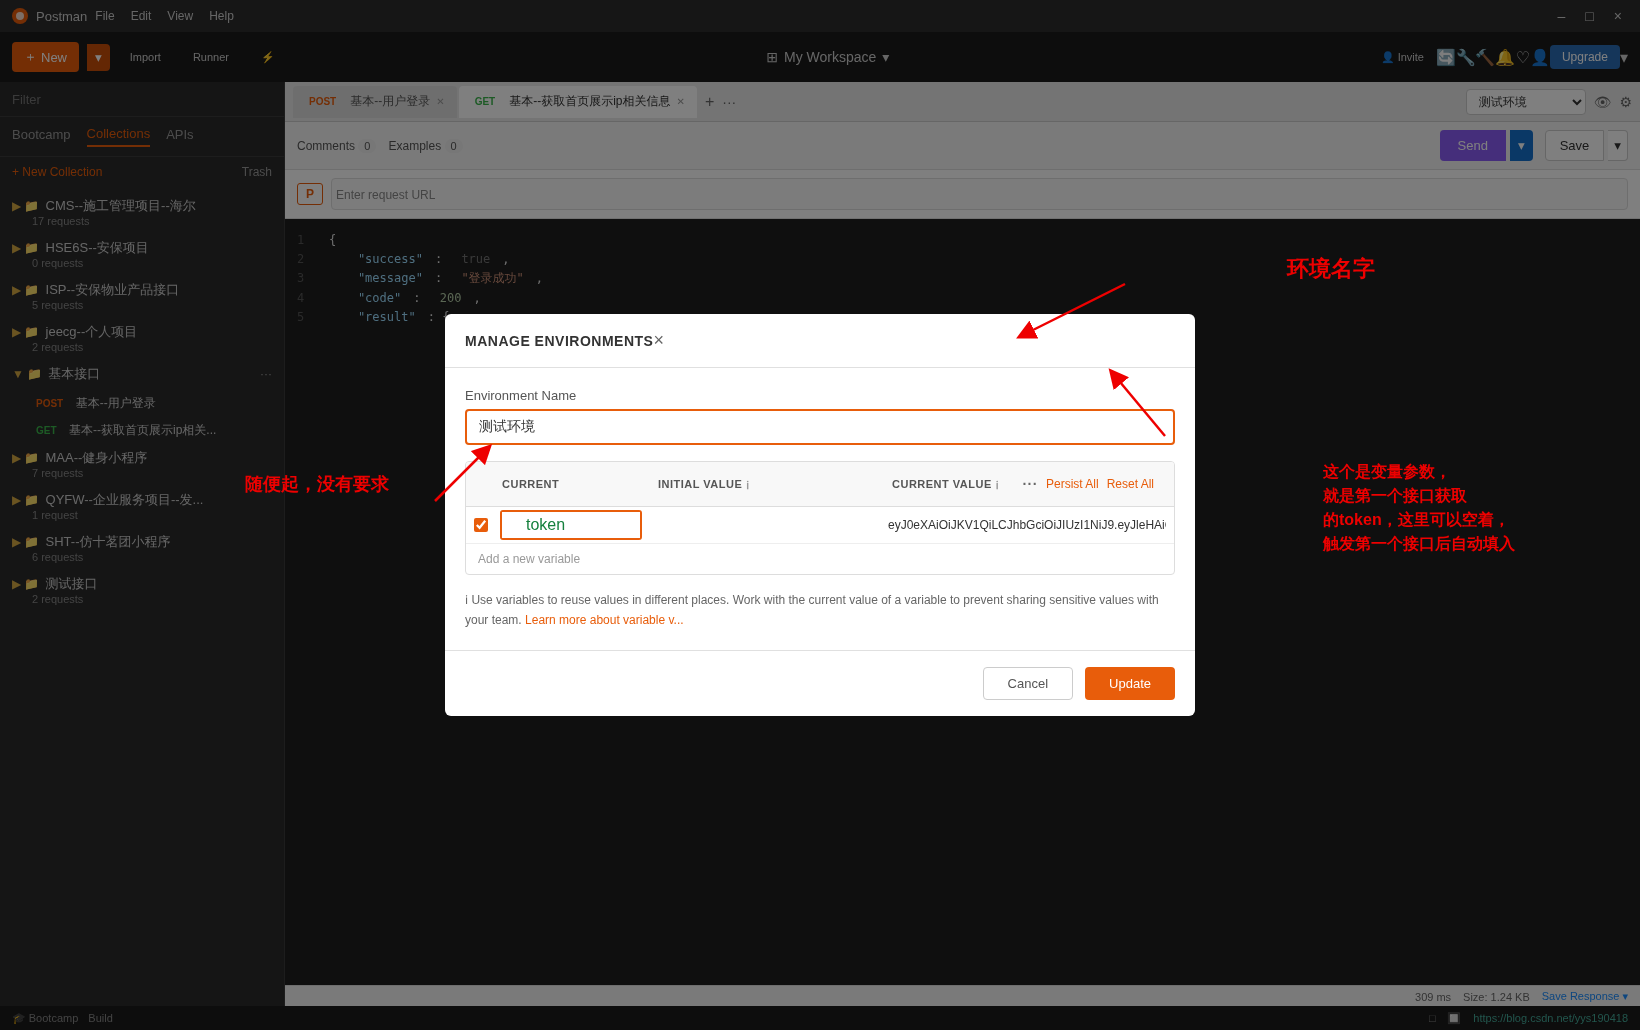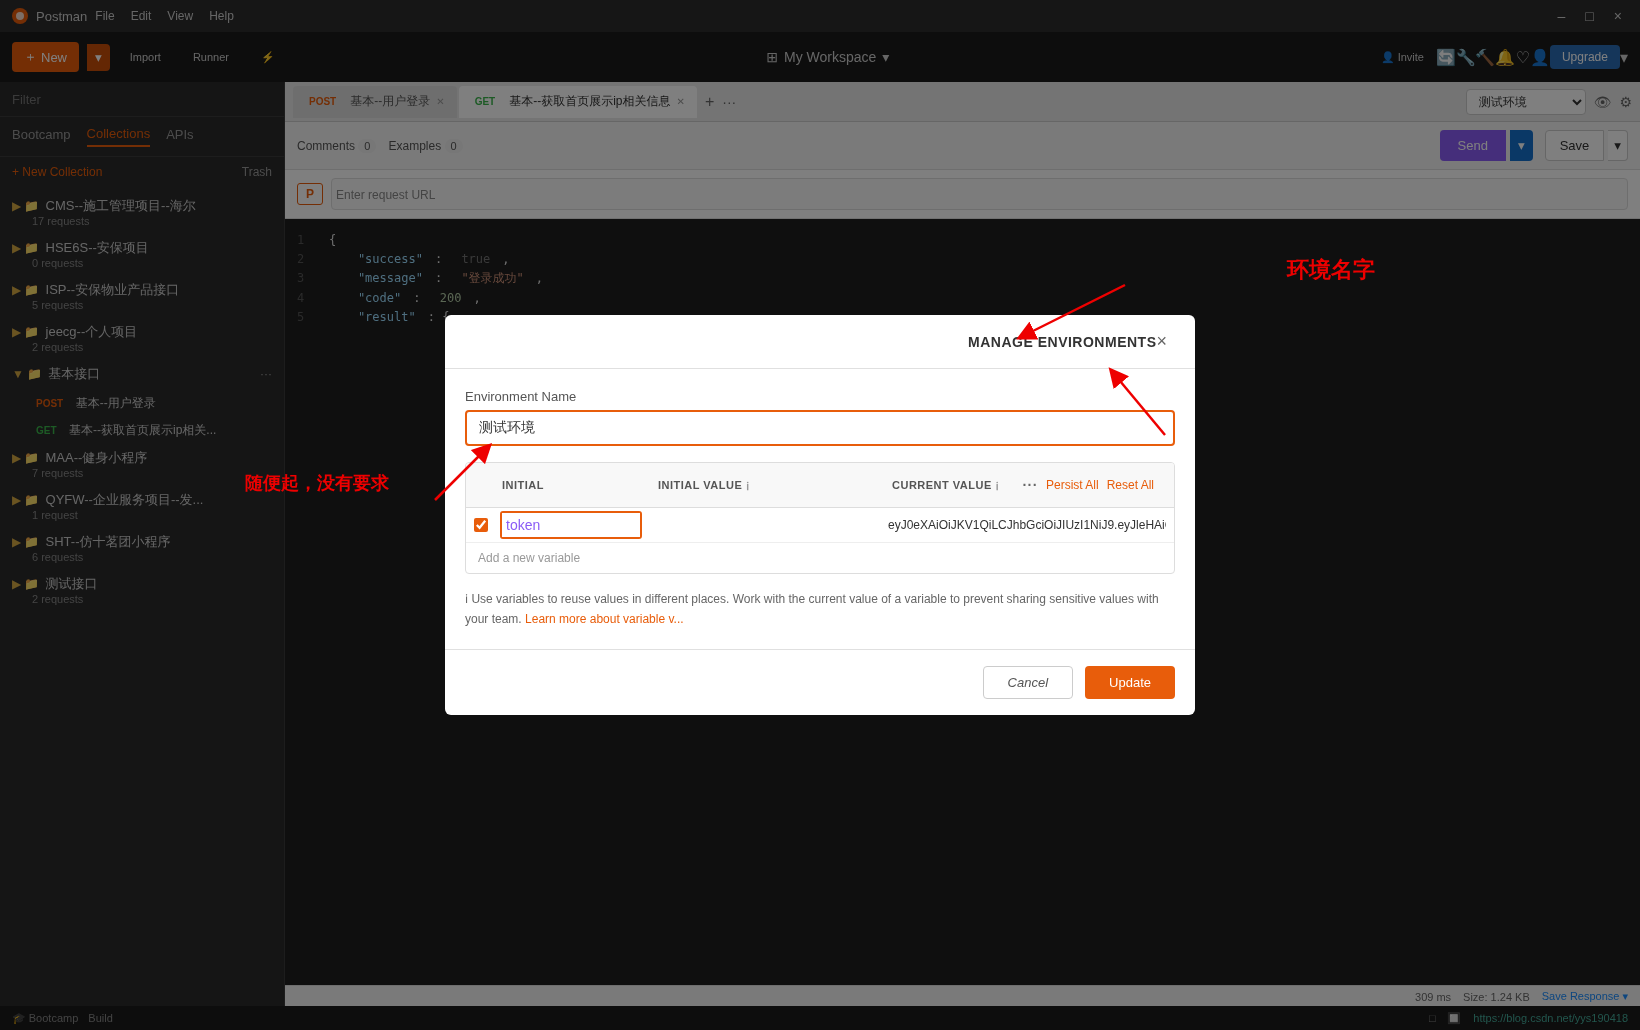--- a/index.html
+++ b/index.html
@@ -64,21 +64,21 @@
     .tab-more { color: #666; font-size: 14px; cursor: pointer; }
     .env-selector { margin-left: auto; display: flex; align-items: center; gap: 8px; }
     .env-dropdown { background: white; border: 1px solid #ccc; border-radius: 4px; padding: 4px 8px; font-size: 12px; color: #333; cursor: pointer; min-width: 120px; }
     .env-icon-btn { color: #666; font-size: 14px; cursor: pointer; }
 
     
     .overlay { position: fixed; top: 0; left: 0; width: 100%; height: 100%; background: rgba(0,0,0,0.5); z-index: 100; display: flex; align-items: center; justify-content: center; }
 
     
     .dialog { background: white; border-radius: 6px; width: 750px; max-height: 600px; overflow: hidden; display: flex; flex-direction: column; z-index: 101; }
-    .dialog-header { display: flex; align-items: center; justify-content: flex-end; padding: 16px 28px; border-bottom: 1px solid #e0e0e0; }
+    .dialog-header { display: flex; align-items: center; justify-content: flex-start; padding: 16px 20px; border-bottom: 1px solid #e0e0e0; }
     .dialog-title { font-size: 14px; font-weight: 600; color: #333; letter-spacing: 0.5px; }
     .dialog-close { color: #666; font-size: 18px; cursor: pointer; background: none; border: none; }
     .dialog-body { padding: 20px; flex: 1; overflow-y: auto; }
 
     .form-group { margin-bottom: 16px; }
     .form-label { font-size: 13px; color: #555; margin-bottom: 6px; display: block; }
     .form-input { width: 100%; padding: 8px 12px; border: 2px solid #e85d0b; border-radius: 4px; font-size: 14px; color: #333; outline: none; }
 
     
     .variables-table { border: 1px solid #ddd; border-radius: 4px; overflow: hidden; margin-top: 12px; }
@@ -91,21 +91,21 @@
 
     .table-row-grid { display: grid; grid-template-columns: 180px 1fr 1fr 60px; border-bottom: 1px solid #eee; align-items: center; }
     .table-cell { padding: 6px 8px; display: flex; align-items: center; gap: 6px; }
     .checkbox { width: 14px; height: 14px; accent-color: #e85d0b; }
     .add-variable-row { padding: 8px 12px; color: #999; font-size: 12px; cursor: pointer; }
 
     .info-text { margin-top: 16px; font-size: 12px; color: #666; line-height: 1.6; }
     .info-link { color: #e85d0b; text-decoration: none; cursor: pointer; }
 
     .dialog-footer { display: flex; justify-content: flex-end; gap: 12px; padding: 16px 20px; border-top: 1px solid #e0e0e0; }
-    .btn-cancel { padding: 8px 24px; background: white; border: 1px solid #ccc; border-radius: 4px; font-size: 13px; color: #555; cursor: pointer; font-style: italic; }
+    .btn-cancel { padding: 8px 24px; background: white; border: 1px solid #ccc; border-radius: 4px; font-size: 13px; color: #555; cursor: pointer; }
     .btn-update { padding: 8px 24px; background: #e85d0b; border: none; border-radius: 4px; font-size: 13px; color: white; cursor: pointer; }
     .send-btn { background: #8b5cf6; color: white; border: none; padding: 8px 18px; font-size: 13px; cursor: pointer; border-radius: 4px 0 0 4px; }
     .send-dropdown { background: #1570cc; color: white; border: none; padding: 8px 8px; cursor: pointer; border-radius: 0 4px 4px 0; }
     .save-btn { background: white; color: #333; border: 1px solid #ccc; padding: 7px 14px; font-size: 13px; cursor: pointer; border-radius: 4px 0 0 4px; margin-left: 8px; }
     .save-dropdown { background: white; color: #333; border: 1px solid #ccc; border-left: none; padding: 7px 6px; cursor: pointer; border-radius: 0 4px 4px 0; }
 
     
     .dialog-wrapper { position: relative; }
 
     
@@ -385,21 +385,21 @@
       <div class="dialog-body">
         <div class="form-group">
           <label class="form-label">Environment Name</label>
           <input type="text" class="form-input" value="测试环境" style="">
         </div>
 
         <div class="variables-table">
           <div class="table-header">
             <div class="table-header-cell">
               <span style="display:inline-block; width:20px;"></span>
-              <span>INITIAL</span>
+              <span>CURRENT</span>
             </div>
             <div class="table-header-cell">
               <span>INITIAL VALUE</span>
               <span style="color:#999; font-size:11px;">ℹ</span>
             </div>
             <div class="table-header-cell" style="display:flex; align-items:center; justify-content:space-between; grid-column: span 2;">
               <div style="display:flex; align-items:center; gap:4px;">
                 <span>CURRENT VALUE</span>
                 <span style="color:#999; font-size:11px;">ℹ</span>
               </div>
@@ -408,21 +408,21 @@
                 <button class="persist-btn">Persist All</button>
                 <button class="reset-btn">Reset All</button>
               </div>
             </div>
           </div>
 
           <div class="table-row-grid">
             <div class="table-cell" style="padding:0;">
               <input type="checkbox" class="checkbox" checked="" style="margin: 0px 6px 0px 8px;">
               <div style="border: 2px solid #e85d0b; border-radius: 3px; flex:1; margin: 3px 4px 3px 0;">
-                <input type="text" value="token" style="border: none; outline: none; font-size: 14px; color: #8b5cf6; width: 100%; padding: 4px 4px;">
+                <input type="text" value="token" style="border: none; outline: none; font-size: 16px; color: #15803d; width: 100%; padding: 4px 24px;">
               </div>
             </div>
             <div class="table-cell">
               <input type="text" value="" style="border: none; outline: none; font-size: 12px; color: rgb(51, 51, 51); width: 100%;">
             </div>
             <div class="table-cell" style="grid-column: span 2;">
               <input type="text" value="eyJ0eXAiOiJKV1QiLCJhbGciOiJIUzI1NiJ9.eyJleHAiOiJE1ODkzNz" style="border: none; outline: none; font-size: 12px; color: rgb(51, 51, 51); width: 100%;">
             </div>
           </div>
 
@@ -457,20 +457,21 @@
     <div style="position:absolute; bottom:220px; left:-200px; color:#e00; font-size:18px; font-weight:bold; font-family:sans-serif; pointer-events:none; white-space:nowrap;">随便起，没有要求</div>
     <svg style="position:absolute; bottom:195px; left:-40px; pointer-events:none;" width="120" height="80">
       <defs>
           <marker id="ah2" markerWidth="8" markerHeight="8" refX="4" refY="4" orient="auto">
             <path d="M0,0 L8,4 L0,8 Z" fill="#e00"></path>
           </marker>
         </defs>
       <path d="M30,60 L80,10" stroke="#e00" stroke-width="2.5" fill="none" marker-end="url(#ah2)"></path>
     </svg>
 
+    <div style="position:absolute; bottom:160px; right:-320px; color:#e00; font-size:16px; font-weight:bold; font-family:sans-serif; pointer-events:none; line-height:1.5;">这个是变量参数，<br>就是第一个接口获取<br>的token，这里可以空着，<br>触发第一个接口后自动填入</div>
     <svg style="position:absolute; bottom:260px; right:-10px; pointer-events:none;" width="120" height="100">
       <defs>
           <marker id="ah3" markerWidth="8" markerHeight="8" refX="4" refY="4" orient="auto">
             <path d="M0,0 L8,4 L0,8 Z" fill="#e00"></path>
           </marker>
         </defs>
       <path d="M80,80 L30,20" stroke="#e00" stroke-width="2.5" fill="none" marker-end="url(#ah3)"></path>
     </svg>
   </div>
 </div>

